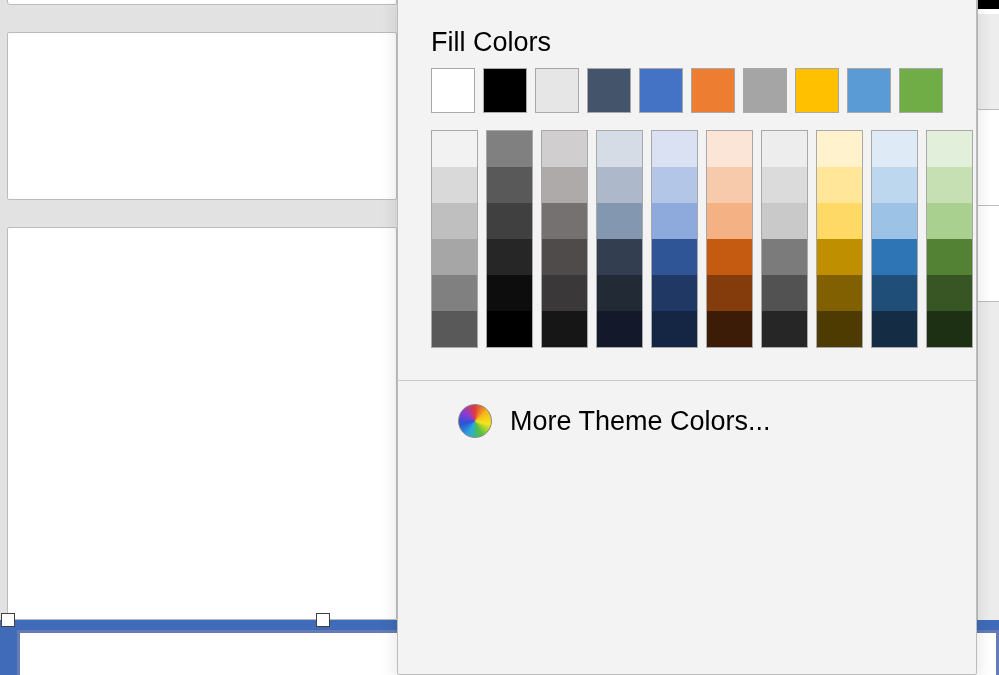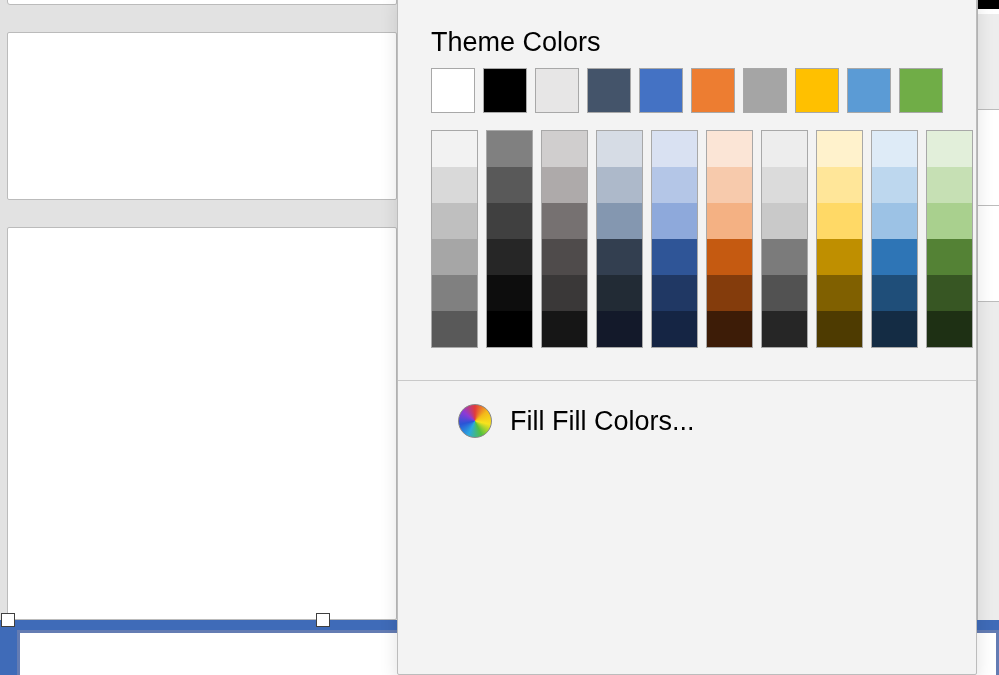--- a/index.html
+++ b/index.html
@@ -122,21 +122,21 @@
 </div>
 
 <div class="selected-strip">
   <div class="sel-handle left"></div>
   <div class="sel-handle mid"></div>
   <div class="inner-slide"></div>
 </div>
 
 <div class="popover">
 
-  <div class="section-title">Theme Colors</div>
+  <div class="section-title">Fill Colors</div>
 
   <div class="swatch-row" id="theme-main-row">
       <div class="swatch" title="White" style="background: rgb(255, 255, 255);"></div>
       <div class="swatch" title="Black" style="background: rgb(0, 0, 0);"></div>
       <div class="swatch" title="Light Gray" style="background: rgb(231, 230, 230);"></div>
       <div class="swatch" title="Blue-Gray" style="background: rgb(68, 84, 106);"></div>
       <div class="swatch" title="Blue" style="background: rgb(68, 114, 196);"></div>
       <div class="swatch" title="Orange" style="background: rgb(237, 125, 49);"></div>
       <div class="swatch" title="Gray" style="background: rgb(165, 165, 165);"></div>
       <div class="swatch" title="Gold" style="background: rgb(255, 192, 0);"></div>
@@ -226,16 +226,16 @@
         <div class="shade-cell" style="background: rgb(30, 48, 20);"></div>
       </div>
     </div>
 
 
   <div class="divider"></div>
 
   <div class="menu">
     <div class="menu-item">
       <span class="menu-icon wheel"></span>
-      <span>Fill Fill Colors...</span>
+      <span>More Theme Colors...</span>
     </div>
   </div>
 </div>
 
 </body></html>

